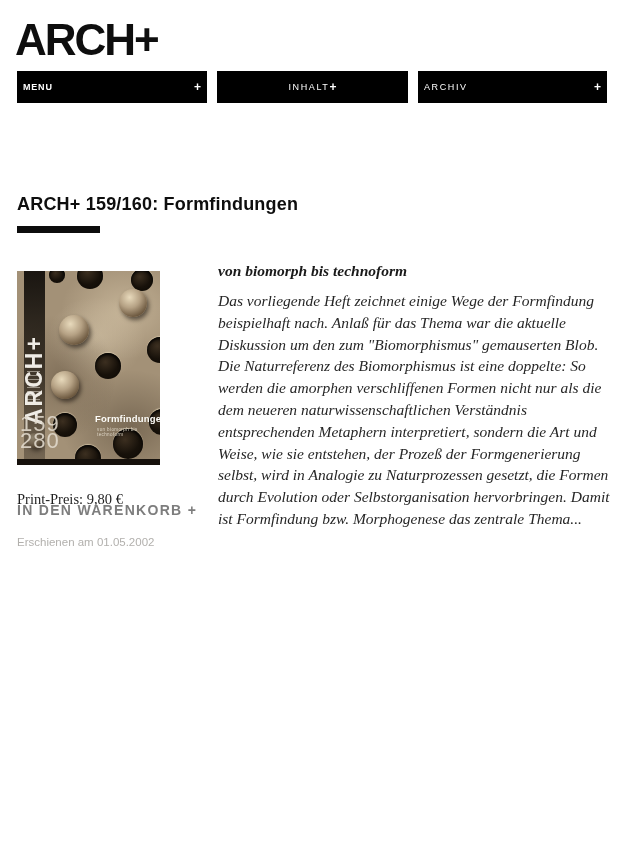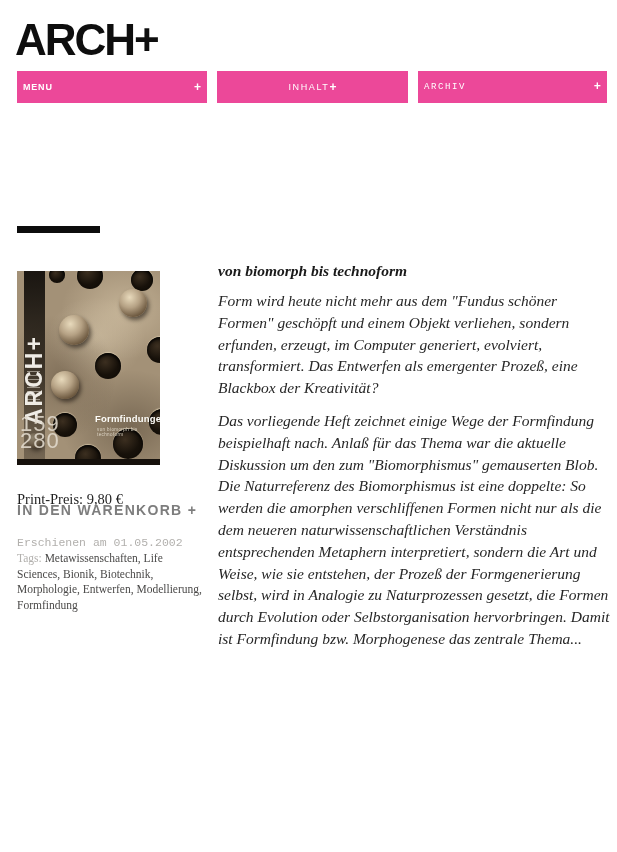--- a/index.html
+++ b/index.html
@@ -2,29 +2,29 @@
 <html><head>
 <meta charset="utf-8">
 <style>
   html,body{margin:0;padding:0;background:#fff;}
   #page{position:relative;width:617px;height:712px;background:#ffffff;overflow:hidden;
         font-family:"Liberation Sans",sans-serif;color:#111;}
 
   
   .logo{position:absolute;left:15px;top:18px;font-size:44px;font-weight:800;
         letter-spacing:-2px;color:#0e0e0e;line-height:1;}
-  .navbar{position:absolute;top:71px;height:17px;background:#ec4899;color:#fff;
+  .navbar{position:absolute;top:71px;height:17px;background:#000000;color:#fff;
           display:flex;align-items:center;justify-content:space-between;
           padding:16px 6px;box-sizing:border-box;cursor:pointer;}
   .navbar .lbl{font-size:9px;letter-spacing:1.6px;}
   .navbar.first .lbl{font-weight:700;letter-spacing:0.8px;}
   .navbar .plus{font-size:12px;font-weight:700;line-height:1;}
   #nav-menu{left:17px;width:190px;}
   #nav-inhalt{left:217px;width:191px;justify-content:center;}
-  #nav-archiv{left:418px;width:189px;font-family:Liberation Mono, monospace;}
+  #nav-archiv{left:418px;width:189px;}
 
   
   .page-title{position:absolute;left:17px;top:194px;font-size:18px;font-weight:700;
               letter-spacing:0.2px;color:#0e0e0e;}
   .title-rule{position:absolute;left:17px;top:226px;width:83px;height:7px;background:#0d0d0d;}
 
   
   .cover{position:absolute;left:17px;top:271px;width:143px;height:194px;overflow:hidden;
          cursor:pointer;
          background-color:#a39177;
@@ -52,21 +52,21 @@
                font-weight:700;letter-spacing:0.2px;}
   .cover-sub{position:absolute;left:80px;top:156px;color:#ded6c6;font-size:4.5px;
              letter-spacing:0.4px;}
   .cover-bottom{position:absolute;left:0;bottom:0;width:100%;height:6px;background:#16110c;}
 
   
   .price{position:absolute;left:17px;top:475px;font-family:"Liberation Serif",serif;
          font-size:14.5px;color:#1f1f1f;margin-top:16px;}
   .cart{position:absolute;left:17px;top:502px;font-size:14px;font-weight:700;
         letter-spacing:1.3px;color:#7d7d7d;cursor:pointer;}
-  .published{position:absolute;left:17px;top:536px;font-family:Liberation Mono, monospace;
+  .published{position:absolute;left:17px;top:536px;font-family:Liberation Sans, sans-serif;
              font-size:11.5px;color:#b2b0ad;}
   .tags{position:absolute;left:17px;top:551px;width:186px;font-family:"Liberation Serif",serif;
         font-size:11.5px;line-height:15.5px;color:#4a4948;}
   .tags .tags-label{color:#b2b0ad;}
   .tags .tags-links{cursor:pointer;}
 
   
   .article{position:absolute;left:218px;top:262px;width:394px;
            font-family:"Liberation Serif",serif;font-style:italic;color:#262626;}
   .article h2{margin:0 0 10px 0;font-size:15.5px;font-weight:700;color:#1a1a1a;}
@@ -85,20 +85,21 @@
   </div>
   <div class="navbar" id="nav-inhalt">
     <span class="lbl">INHALT</span>
     <span class="plus">+</span>
   </div>
   <div class="navbar" id="nav-archiv">
     <span class="lbl">ARCHIV</span>
     <span class="plus">+</span>
   </div>
 
+  <div class="page-title">ARCH+ 159/160: Formfindungen</div>
   <div class="title-rule"></div>
 
   <div class="cover">
     <div class="hole" style="left:32px;top:-4px;width:16px;height:16px;"></div>
     <div class="hole" style="left:60px;top:-8px;width:26px;height:26px;"></div>
     <div class="hole" style="left:114px;top:-2px;width:22px;height:22px;"></div>
     <div class="bump" style="left:102px;top:18px;width:28px;height:28px;"></div>
     <div class="bump" style="left:42px;top:44px;width:30px;height:30px;"></div>
     <div class="hole" style="left:130px;top:66px;width:26px;height:26px;"></div>
     <div class="hole" style="left:78px;top:82px;width:26px;height:26px;"></div>
@@ -117,21 +118,19 @@
       <div>280</div>
     </div>
     <div class="cover-title">Formfindungen</div>
     <div class="cover-sub">von biomorph bis technoform</div>
     <div class="cover-bottom"></div>
   </div>
 
   <div class="price">Print-Preis: 9,80 €</div>
   <div class="cart">IN DEN WARENKORB +</div>
   <div class="published">Erschienen am 01.05.2002</div>
-  <div class="tags"><span class="tags-label">Tags: </span><span class="tags-links">Metawissenschaften, Life Sciences, Bionik, Biotechnik, Morphologie, Entwerfen, Modellierung, Formfindung</span></div>
 
   <div class="article">
     <h2>von biomorph bis technoform</h2>
-    <p>Form wird heute nicht mehr aus dem "Fundus schöner Formen" geschöpft und einem Objekt verliehen, sondern erfunden, erzeugt, im Computer generiert, evolviert, transformiert. Das Entwerfen als emergenter Prozeß, eine Blackbox der Kreativität?</p>
     <p>Das vorliegende Heft zeichnet einige Wege der Formfindung beispielhaft nach. Anlaß für das Thema war die aktuelle Diskussion um den zum "Biomorphismus" gemauserten Blob. Die Naturreferenz des Biomorphismus ist eine doppelte: So werden die amorphen verschliffenen Formen nicht nur als die dem neueren naturwissenschaftlichen Verständnis entsprechenden Metaphern interpretiert, sondern die Art und Weise, wie sie entstehen, der Prozeß der Formgenerierung selbst, wird in Analogie zu Naturprozessen gesetzt, die Formen durch Evolution oder Selbstorganisation hervorbringen. Damit ist Formfindung bzw. Morphogenese das zentrale Thema...</p>
   </div>
 
 </div>
 
 </body></html>

